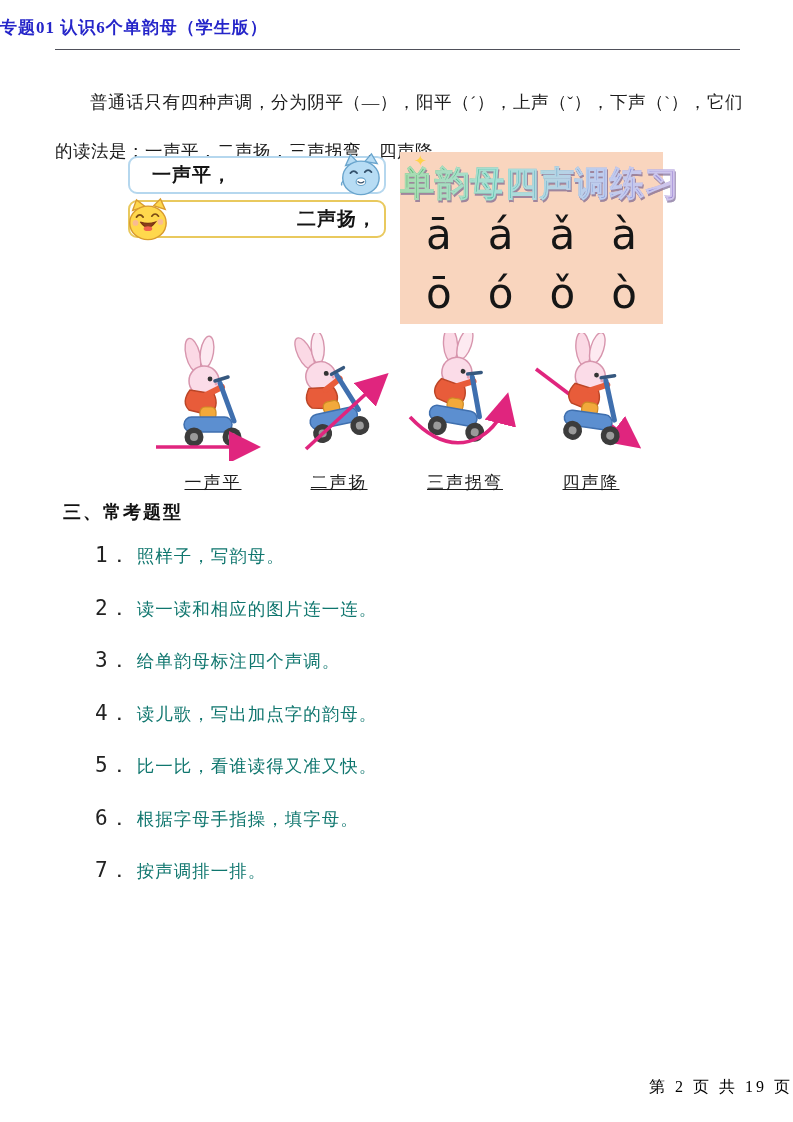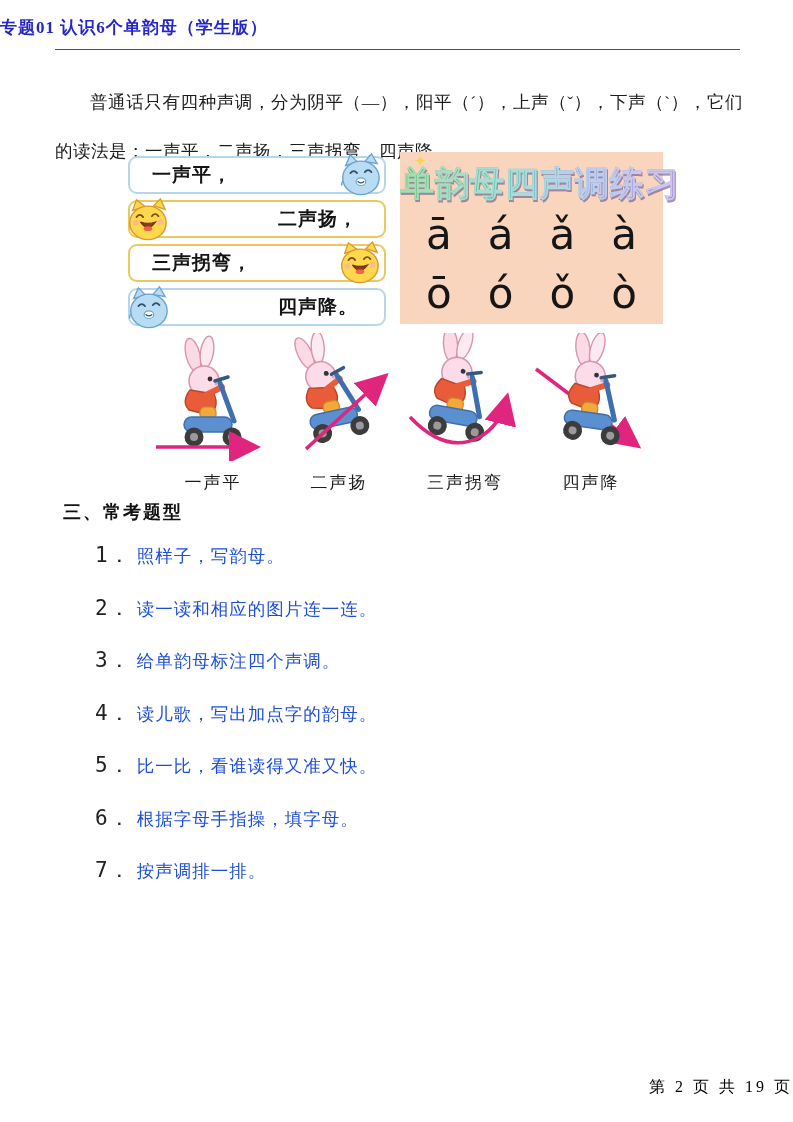--- a/index.html
+++ b/index.html
@@ -20,21 +20,21 @@
   
   .fig-area{position:absolute;top:152px;left:128px;display:flex;gap:14px;}
   .banner-col{width:258px;display:flex;flex-direction:column;gap:6px;padding-top:4px;}
   .banner{position:relative;height:34px;border:2px solid;border-radius:9px;
           background:#fff;display:flex;align-items:center;}
   .banner.blue{border-color:#b5d7ee;}
   .banner.yellow{border-color:#e9c95e;}
   .banner-label{font-family:"Liberation Sans",sans-serif;font-weight:bold;
                 font-size:19px;letter-spacing:1px;color:#141414;white-space:nowrap;}
   .banner-label.pos-left{padding-left:22px;}
-  .banner-label.pos-right2{margin-left:auto;padding-right:26px;}
+  .banner-label.pos-right2{margin-left:auto;padding-right:7px;}
   .cat{position:absolute;width:46px;height:46px;z-index:2;}
   .cat.at-right{right:2px;top:-6px;}
   .cat.at-left{left:-6px;top:-5px;}
 
   
   .pinyin-card{position:relative;width:263px;height:172px;background:#f9d5be;
                text-align:center;}
   .card-star{position:absolute;left:14px;top:0px;color:#ffd24a;font-size:15px;}
   .card-title{display:inline-block;margin-top:9px;
               font-family:"Liberation Sans",sans-serif;font-weight:bold;
@@ -47,31 +47,31 @@
               font-family:"DejaVu Sans",sans-serif;font-size:42px;line-height:1.35;
               color:#161616;}
   .pinyin-row.second{margin-top:2px;}
 
   
   .tones{position:absolute;top:333px;left:152px;display:flex;gap:4px;}
   .tone-cell{width:122px;}
   .tone-art{position:relative;width:122px;height:128px;}
   .tone-art svg{position:absolute;inset:0;}
   .tone-label{margin-top:10px;text-align:center;font-size:17px;letter-spacing:2px;
-              color:#1c1c1c;}
+              color:#1c1c1c;text-decoration:underline;}
 
   
   .section-heading{position:absolute;top:500px;left:56px;font-size:18px;
                    font-weight:bold;letter-spacing:2px;color:#111;margin-left:7px;}
   .qlist{position:absolute;top:541px;left:95px;}
   .q-item{display:flex;align-items:baseline;height:52.5px;font-size:17.5px;
           letter-spacing:1px;}
   .q-num{font-family:"DejaVu Sans Mono",monospace;font-size:21px;color:#222;
          margin-right:6px;font-weight:400;}
-  .q-text{color:#1d4ed8;}
+  .q-text{color:#0f766e;}
 
   
   .footer{position:absolute;bottom:24px;left:0;right:0;text-align:right;
           font-size:16px;letter-spacing:3px;color:#000000;}
 </style>
 </head>
 <body>
 
 <svg width="0" height="0" style="position:absolute">
   <defs>
@@ -134,32 +134,20 @@
         <svg class="cat at-right" viewBox="0 0 48 48">
             <use href="#sym-blue-cat"></use>
           </svg>
       </div>
       <div class="banner yellow">
         <svg class="cat at-left" viewBox="0 0 48 48">
             <use href="#sym-yellow-cat"></use>
           </svg>
         <span class="banner-label pos-right2">二声扬，</span>
       </div>
-      <div class="banner yellow">
-        <span class="banner-label pos-left">三声拐弯，</span>
-        <svg class="cat at-right" viewBox="0 0 48 48">
-            <use href="#sym-yellow-cat"></use>
-          </svg>
-      </div>
-      <div class="banner blue">
-        <svg class="cat at-left" viewBox="0 0 48 48">
-            <use href="#sym-blue-cat"></use>
-          </svg>
-        <span class="banner-label pos-right2">四声降。</span>
-      </div>
     </div>
 
     <div class="pinyin-card">
       <span class="card-star">✦</span>
       <div class="card-title">单韵母四声调练习</div>
       <div class="pinyin-row">
         <span>ā</span>
         <span>á</span>
         <span>ǎ</span>
         <span>à</span>

